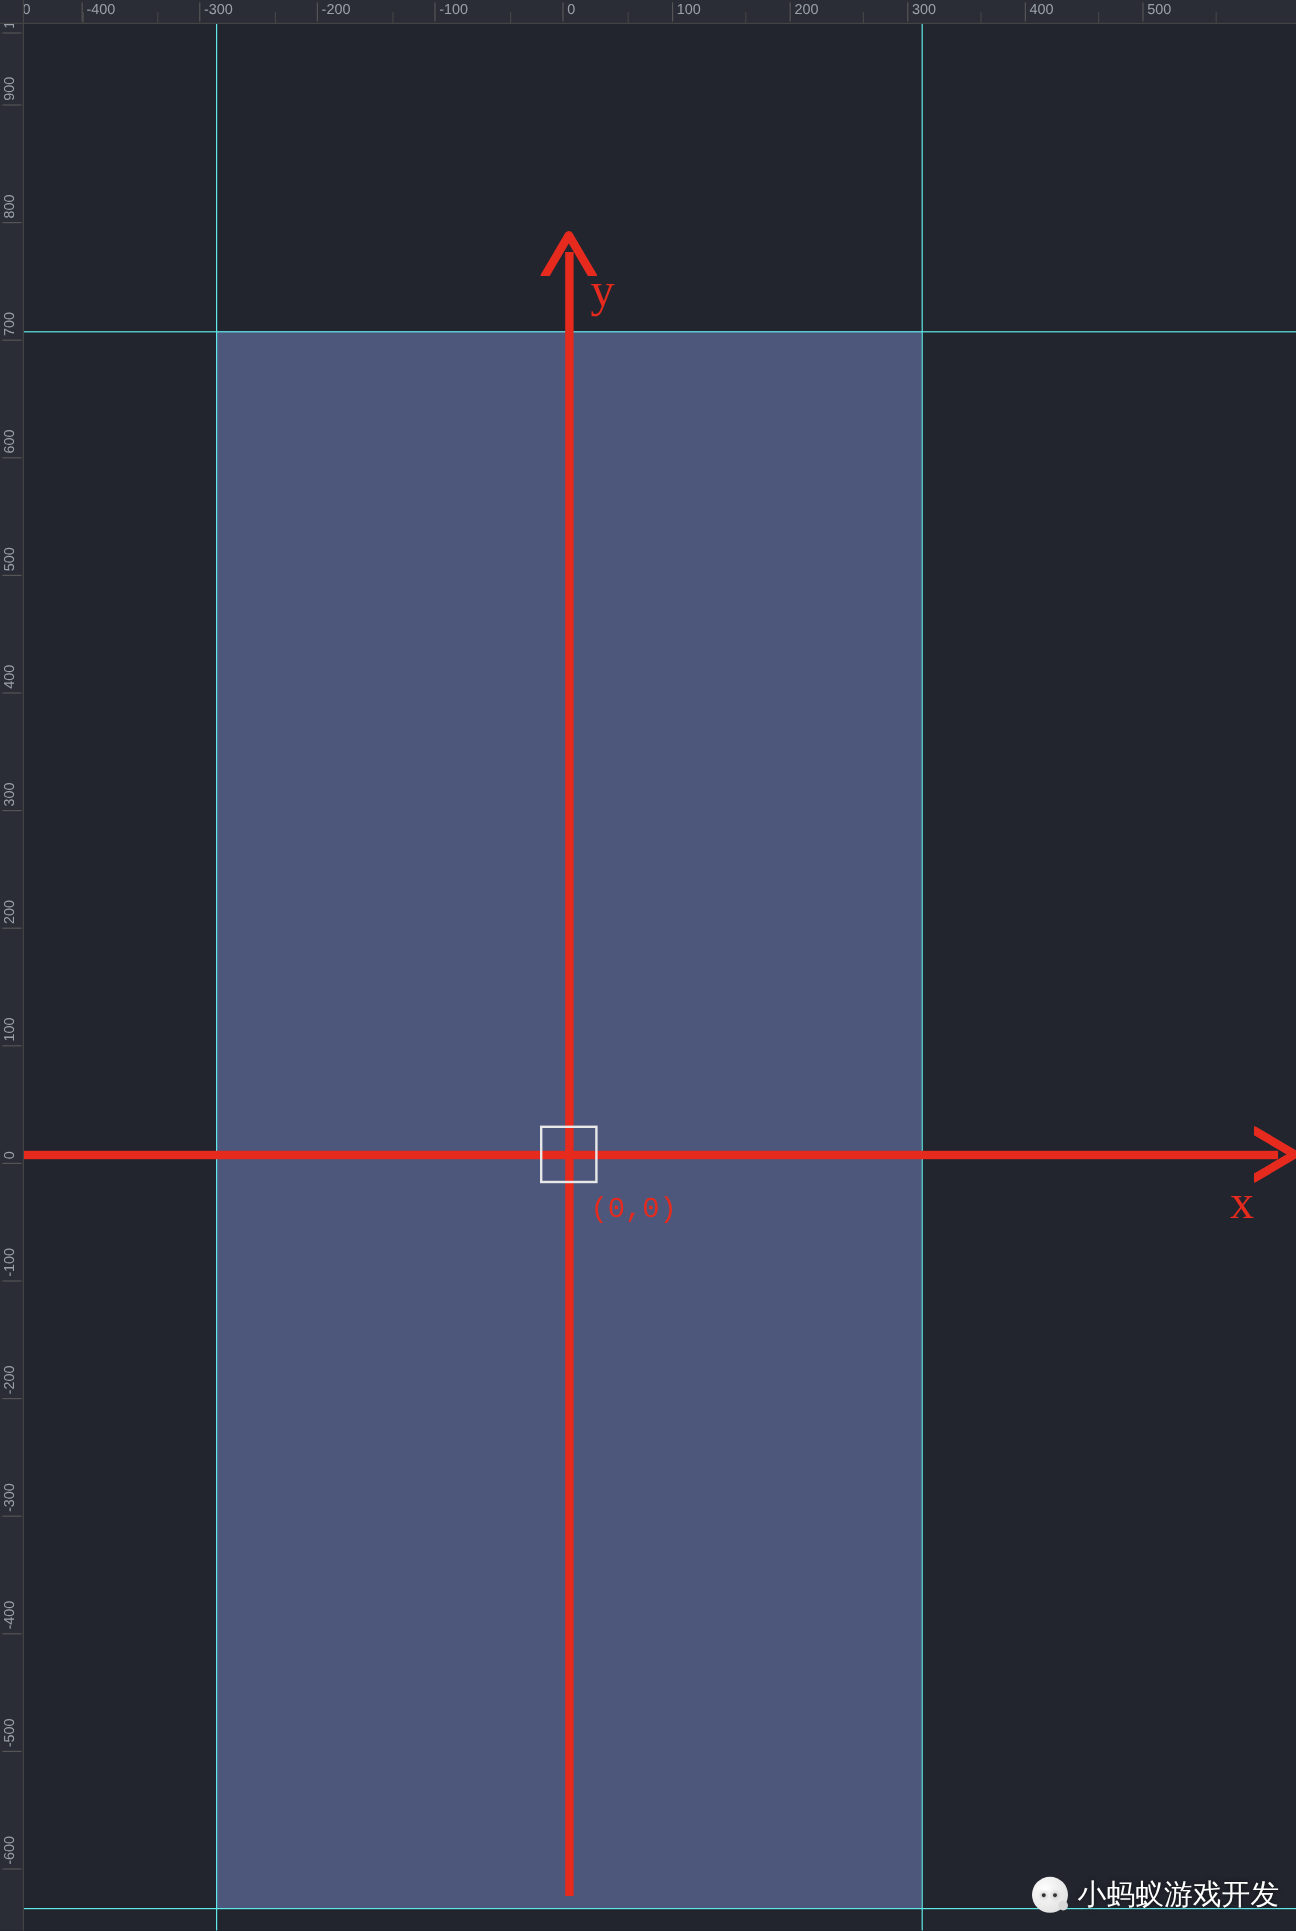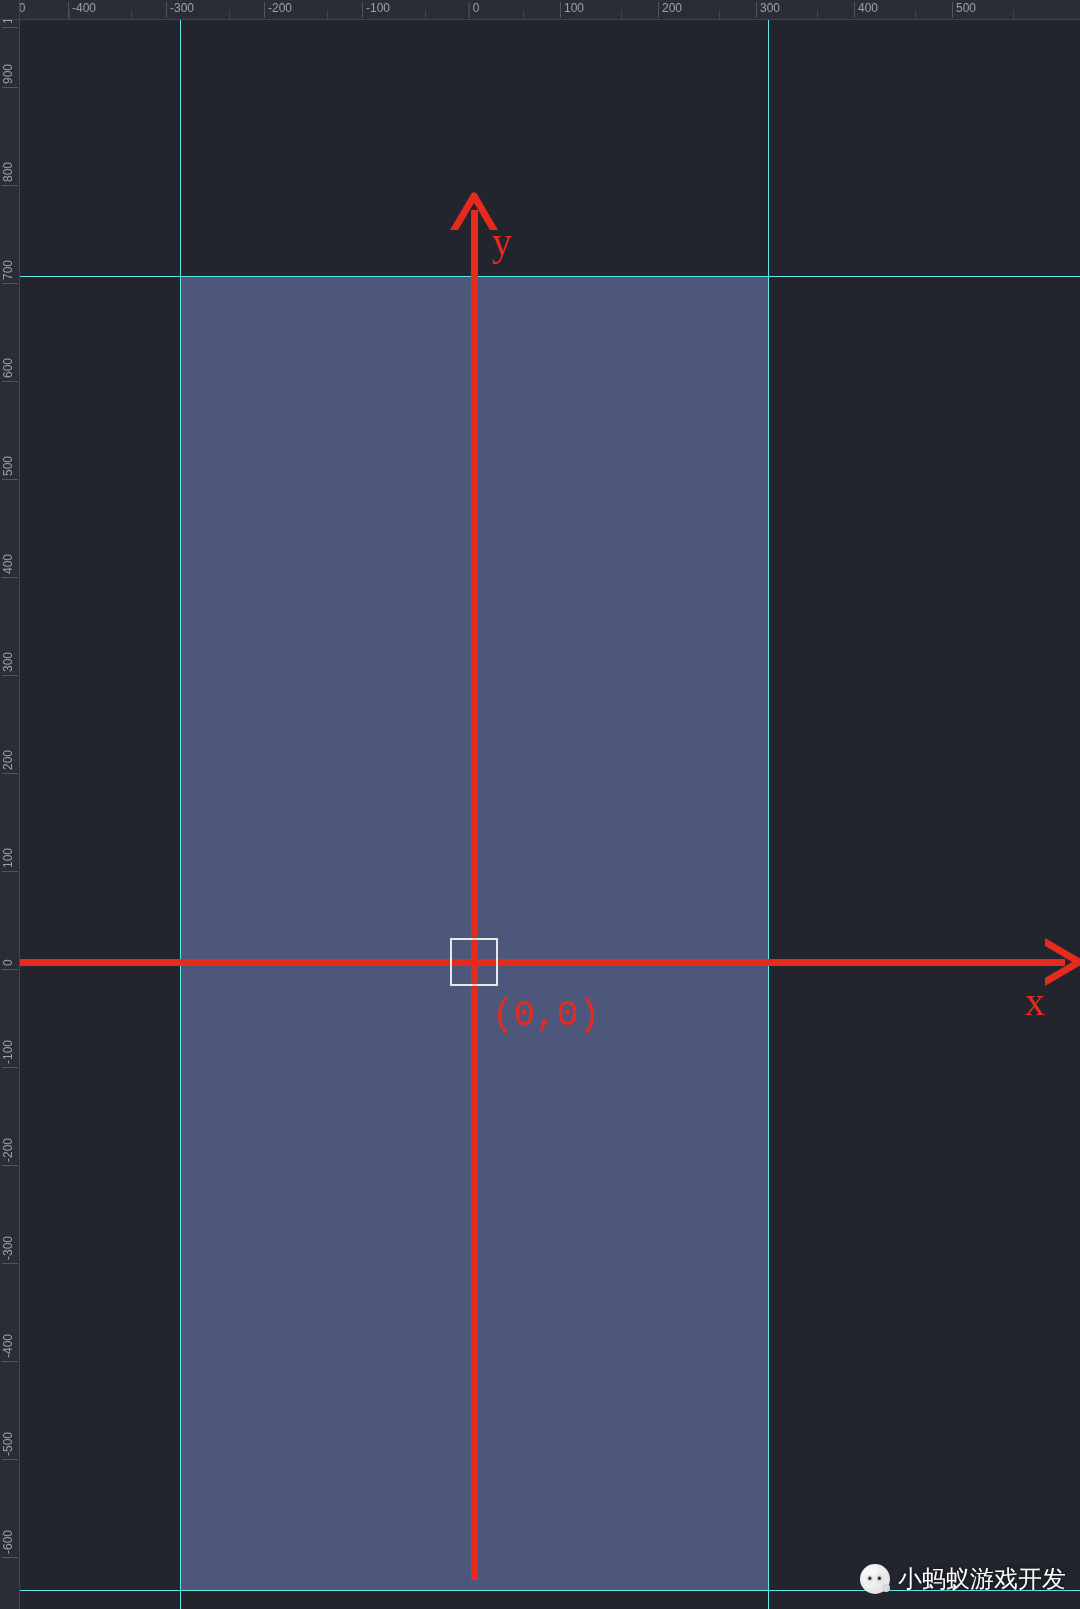--- a/index.html
+++ b/index.html
@@ -118,21 +118,21 @@
     position: absolute;
     color: #e62b1e;
     font-size: 40px;
     font-weight: 400;
     z-index: 17;
     font-family: "Times New Roman", serif;
   }
   .origin-label {
     position: absolute;
     color: #e62b1e;
-    font-size: 36px;
+    font-size: 24px;
     font-family: "Courier New", monospace;
     z-index: 17;
   }
   .watermark {
     position: absolute;
     right: 14px;
     bottom: 14px;
     display: flex;
     align-items: center;
     gap: 8px;

